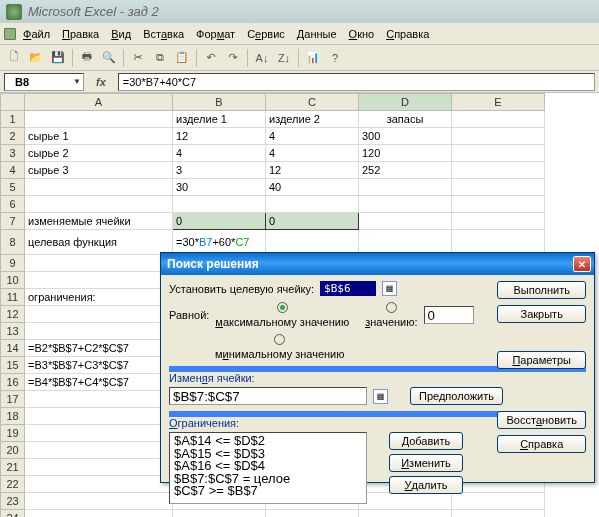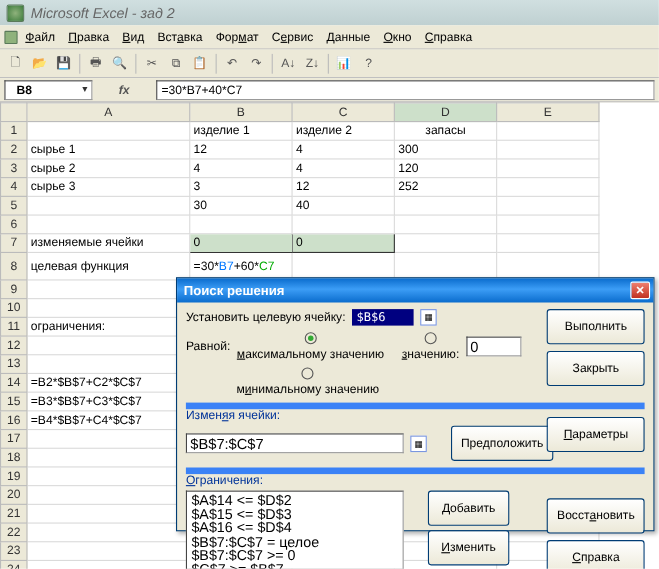--- a/index.html
+++ b/index.html
@@ -7,21 +7,21 @@
   .titlebar { background: linear-gradient(#D0DFE0,#BFD0D1); height: 23px; display: flex; align-items: center; padding: 0 6px; gap: 6px; color: #555; }
   .titlebar .xicon { width: 16px; height: 16px; display: inline-block; background: #217346; background: radial-gradient(#8FB27C,#3C7B3C); border: 1px solid #5a7a5a; border-radius: 2px; }
   .titlebar .title { font-style: italic; font-weight: normal; color: #666; font-size: 13px; }
   .menubar { background: #ECE9D8; height: 22px; display: flex; align-items: center; gap: 2px; padding: 2px 4px; border-bottom: 1px solid #C0C0C0; }
   .xsmall { width: 12px; height: 12px; border: 1px solid #5a7a5a; background: #8FB27C; border-radius: 1px; }
   .menuitem { padding: 2px 5px; }
   .menuitem u { text-decoration: underline; }
   .toolbar { background: #ECE9D8; height: 26px; border-bottom: 1px solid #C0C0C0; display: flex; align-items: center; padding: 2px 4px; gap: 2px; }
   .tbtn { width: 20px; height: 20px; border: 1px solid transparent; display: flex; align-items: center; justify-content: center; font-size: 11px; color: #555; }
   .tsep { width: 1px; height: 18px; background: #BBB; margin: 0 2px; }
-  .formulabar { background: #ECE9D8; height: 22px; display: flex; align-items: center; padding: 2px 4px; gap: 20px; border-bottom: 1px solid #C0C0C0; }
+  .formulabar { background: #ECE9D8; height: 22px; display: flex; align-items: center; padding: 2px 4px; gap: 8px; border-bottom: 1px solid #C0C0C0; }
   .namebox { width: 80px; height: 18px; background: #fff; border: 1px inset #999; display: flex; align-items: center; justify-content: space-between; padding: 0 2px 0 10px; font-weight: bold; }
   .namebox .dd { font-size: 8px; color: #333; }
   .fx { font-style: italic; font-weight: bold; color: #555; padding: 0 4px; }
   .fbox { flex: 1; background: #fff; border: 1px inset #999; height: 18px; padding: 0 4px; display: flex; align-items: center; }
   .grid { position: relative; }
   table.sheet { border-collapse: collapse; table-layout: fixed; }
   table.sheet th { background: #ECE9D8; border: 1px solid #BBB; font-weight: normal; text-align: center; height: 17px; font-size: 11px; color: #333; }
   table.sheet th.corner { width: 24px; }
   table.sheet th.colh { width: 93px; }
   table.sheet th.rowh { width: 24px; text-align: center; }
@@ -40,21 +40,21 @@
   .dlg-row { display: flex; align-items: center; gap: 6px; margin-bottom: 6px; }
   .sel-cell { background: #000080; color: #fff; padding: 1px 4px; font-family: monospace; width: 56px; display: inline-block; }
   .ref-icon { width: 15px; height: 15px; border: 1px solid #7A96DF; background: #fff; display: inline-flex; align-items: center; justify-content: center; font-size: 8px; }
   .radio { display: inline-flex; align-items: center; gap: 3px; flex-direction: column; }
   .radio .c { width: 11px; height: 11px; border: 1px solid #555; border-radius: 50%; display: inline-flex; align-items: center; justify-content: center; }
   .radio .c .dot { width: 5px; height: 5px; background: #33AA33; border-radius: 50%; }
   .dinput { border: 1px inset #999; background: #fff; height: 18px; padding: 0 3px; }
   .group { border-top: 6px solid #3b82f6; margin-top: 4px; padding-top: 0; }
   .group-label { color: #003399; margin-bottom: 3px; }
   .listbox { border: 1px inset #999; background: #fff; width: 198px; height: 72px; padding: 2px 4px; overflow: hidden; font-size: 13px; line-height: 12.5px; font-family: Tahoma; }
-  .dbtn { border: 1px solid #003C74; background: linear-gradient(#fff,#ECE9D8); border-radius: 3px; height: 32px; padding: 0 8px; min-width: 74px; text-align: center; display: inline-flex; align-items: center; justify-content: center; font-size: 11px; }
+  .dbtn { border: 1px solid #003C74; background: linear-gradient(#fff,#ECE9D8); border-radius: 3px; height: 18px; padding: 0 8px; min-width: 74px; text-align: center; display: inline-flex; align-items: center; justify-content: center; font-size: 11px; }
   .dbtn-col { position: absolute; right: 8px; top: 6px; display: flex; flex-direction: column; gap: 6px; }
   .mid-btns { display: flex; flex-direction: column; gap: 4px; }
 </style>
 </head>
 <body>
 
 <div class="titlebar">
   <span class="xicon"></span>
   <span class="title">Microsoft Excel - зад 2</span>
 </div>
@@ -356,21 +356,20 @@
     </div>
 
     <div class="group">
       <div class="group-label"><u>О</u>граничения:</div>
       <div class="dlg-row" style="align-items:flex-start">
         <div class="listbox" id="constraints-list">
             <div>$A$14 &lt;= $D$2</div>
             <div>$A$15 &lt;= $D$3</div>
             <div>$A$16 &lt;= $D$4</div>
             <div>$B$7:$C$7 = целое</div>
-            <div>$B$7:$C$7 &gt;= 0</div>
             <div>$C$7 &gt;= $B$7</div>
           </div>
         <span style="width:10px"></span>
         <div class="mid-btns">
           <span class="dbtn"><u>Д</u><span></span>обавить</span>
           <span class="dbtn"><u>И</u>зменить</span>
           <span class="dbtn"><u>У</u>далить</span>
         </div>
       </div>
     </div>

